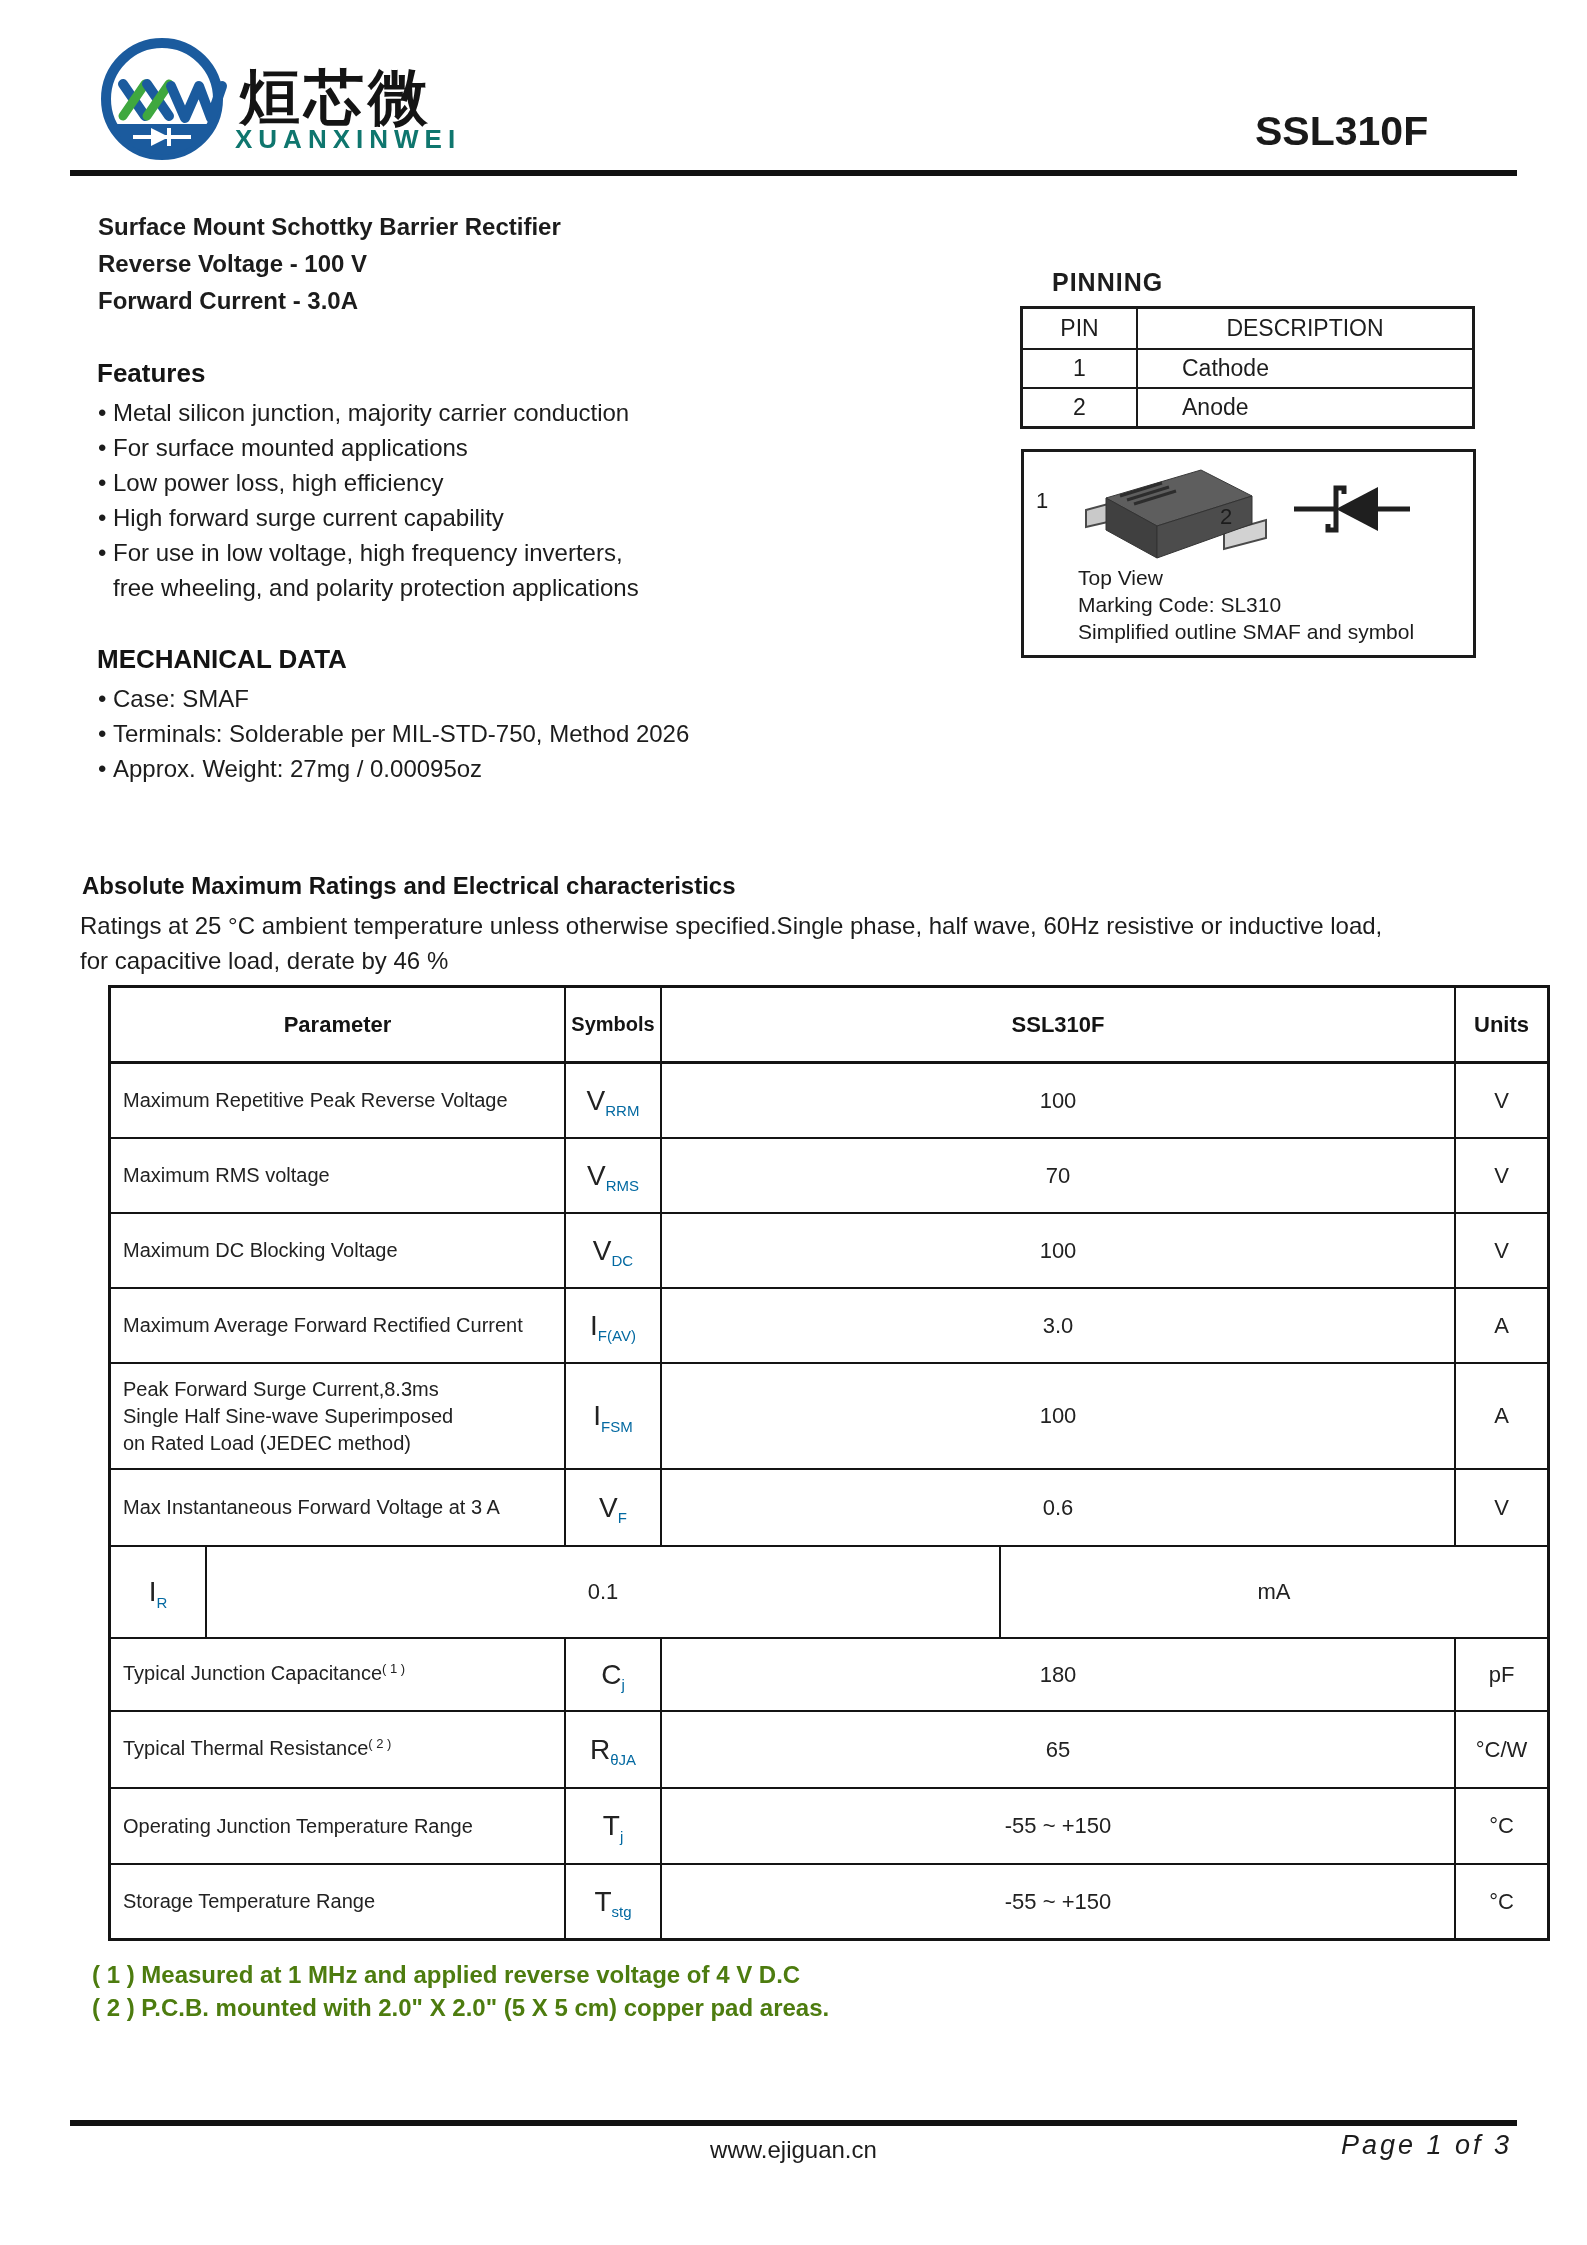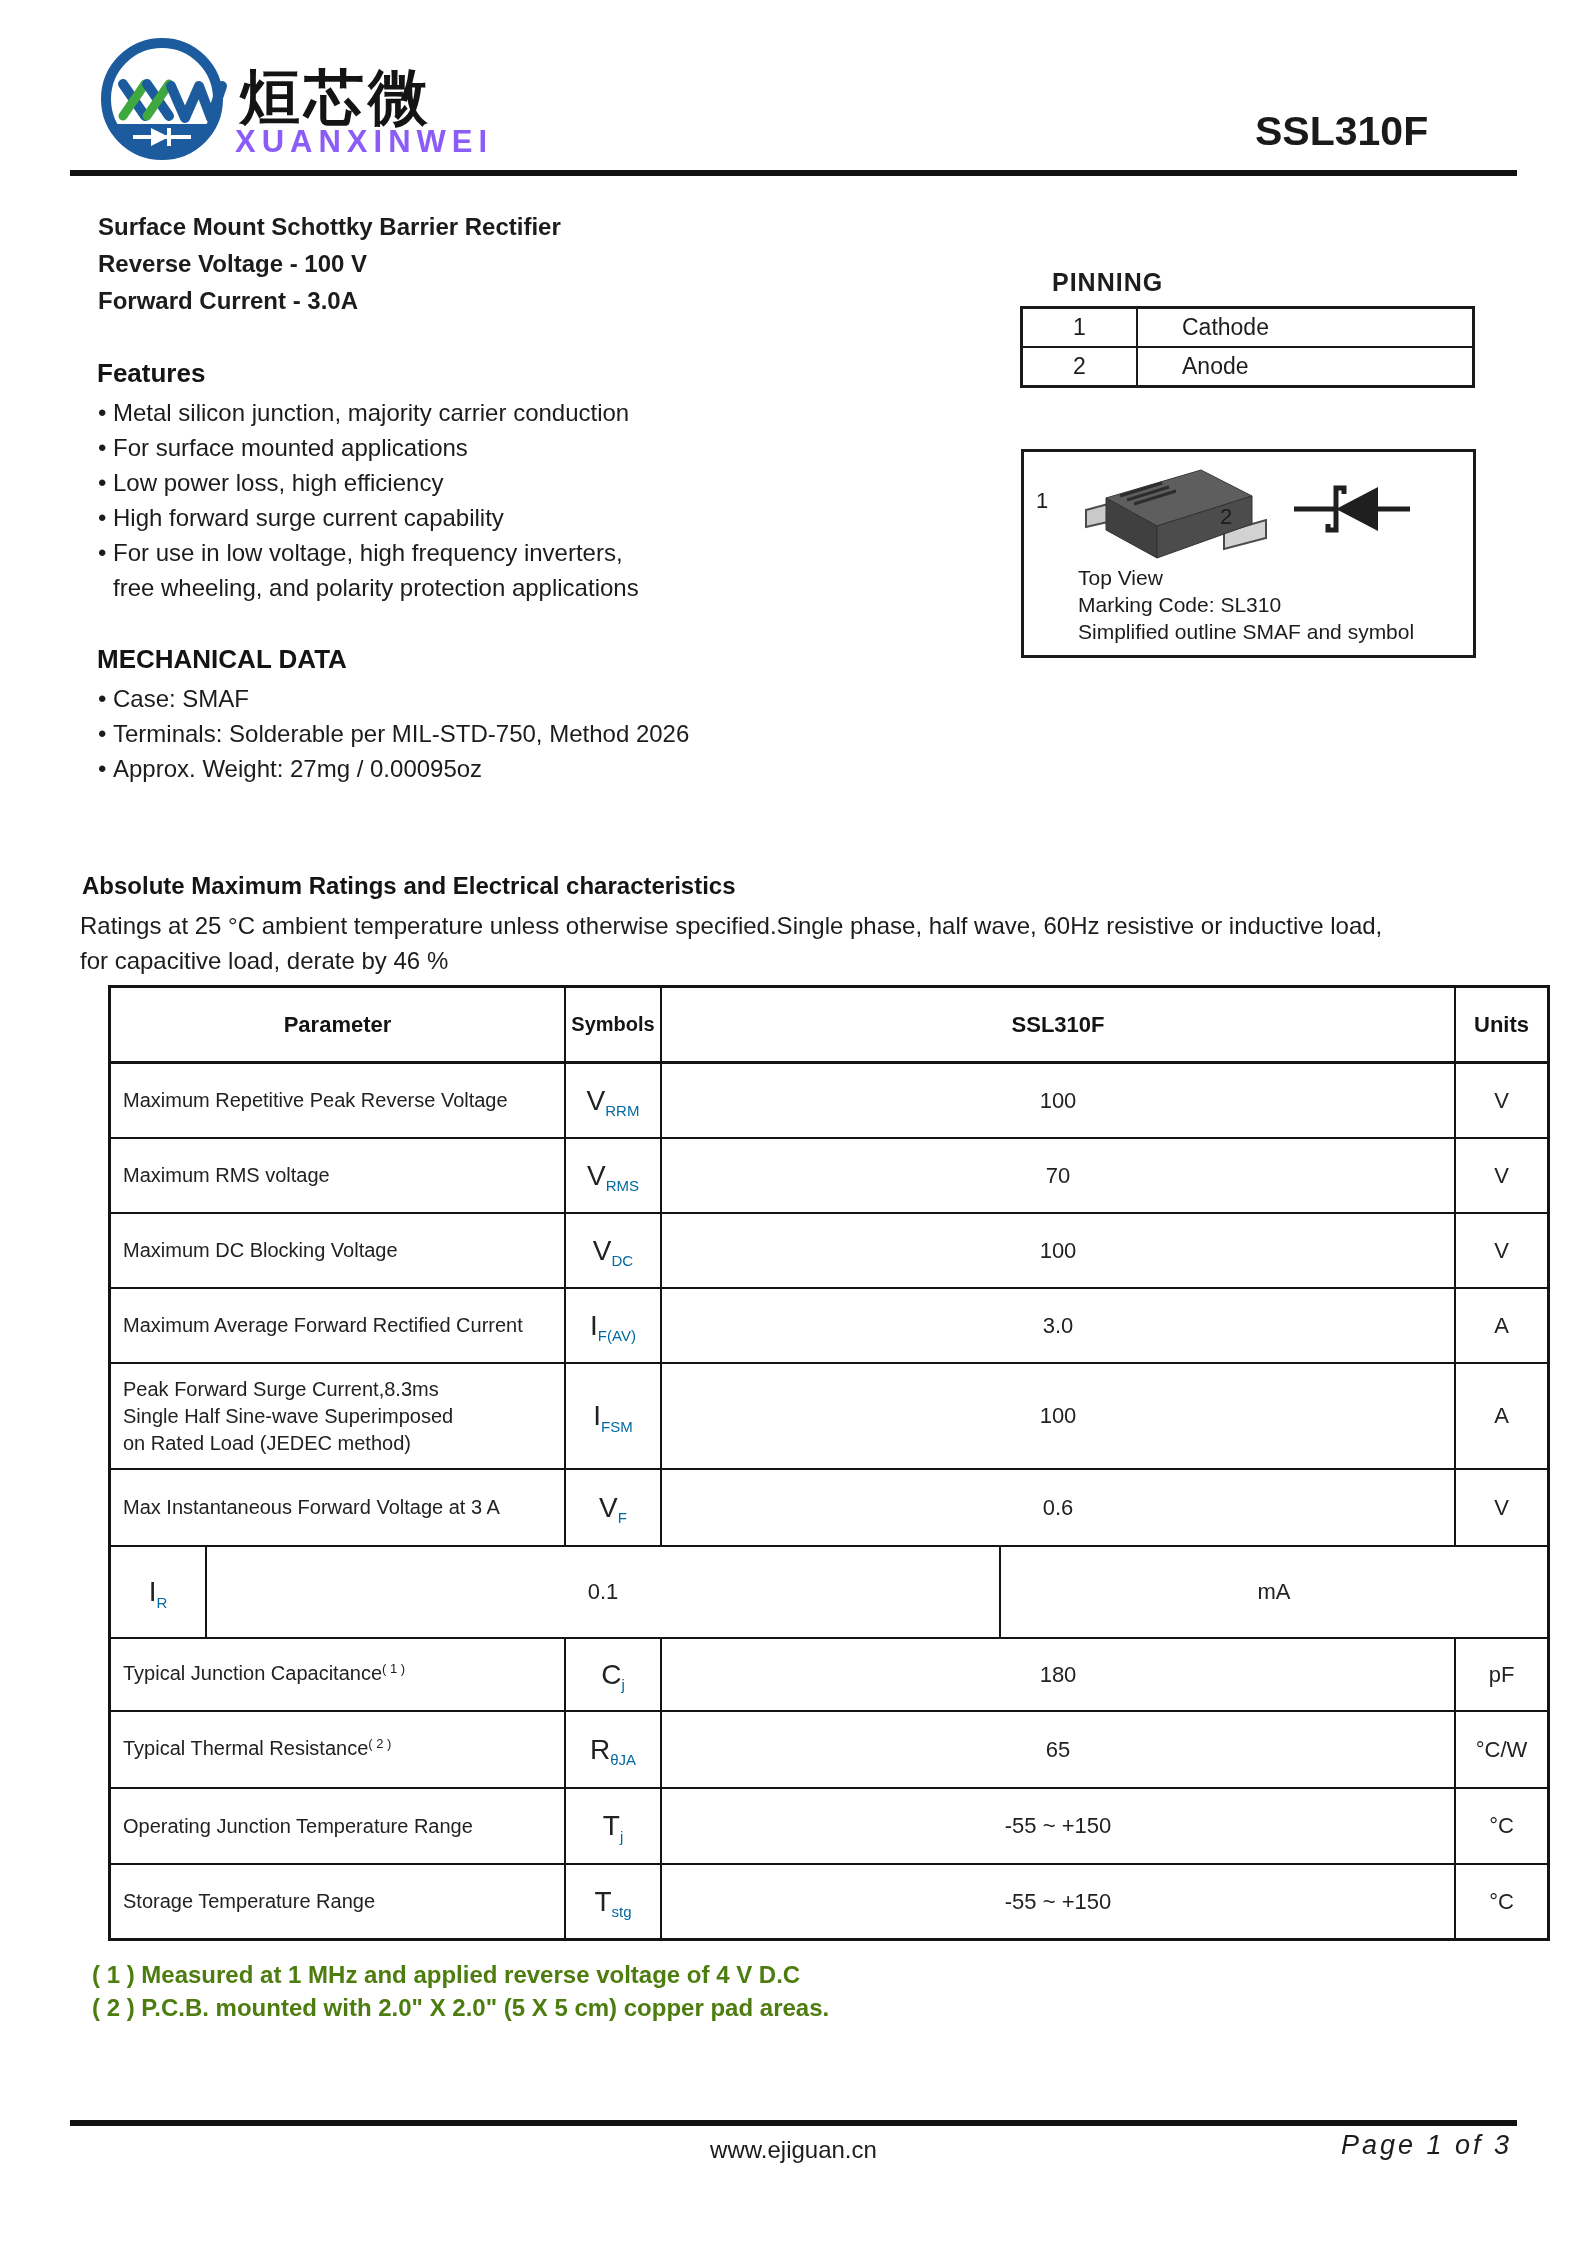--- a/index.html
+++ b/index.html
@@ -4,21 +4,21 @@
 <style>
   html,body{margin:0;padding:0;background:#888;}
   .page{
     position:relative;width:1587px;height:2245px;background:#ffffff;
     font-family:"Liberation Sans","DejaVu Sans",sans-serif;color:#1d1d1d;
     overflow:hidden;margin:0 auto;
   }
   .abs{position:absolute;}
   .hr{background:#111;height:6px;}
   .brand-cn{font-size:60px;font-weight:bold;letter-spacing:4px;color:#141414;}
-  .brand-en{font-size:31px;font-weight:bold;letter-spacing:6px;color:#8b5cf6;}
+  .brand-en{font-size:26px;font-weight:bold;letter-spacing:6px;color:#0f766e;}
   .part-title{font-size:41px;font-weight:bold;color:#1a1a1a;}
   .intro{font-size:24px;font-weight:bold;line-height:37px;color:#1c1c1c;}
   .sec-title{font-size:26px;font-weight:bold;color:#141414;}
   .bullets{font-size:24px;line-height:35px;color:#1c1c1c;}
   .bullet-row{display:flex;}
   .dot{width:15px;flex:0 0 15px;}
   .cont{padding-left:15px;}
   .pin-title{font-size:25px;font-weight:bold;letter-spacing:1px;}
   .ptable{border:3px solid #1a1a1a;}
   .ptable .prow{display:flex;border-top:2px solid #1a1a1a;}
@@ -77,20 +77,24 @@
   <div class="abs hr" style="left:70px;top:170px;width:1447px;"></div>
 
   <div class="abs intro" style="left:98px;top:208px;">
     <div>Surface Mount Schottky Barrier Rectifier</div>
     <div>Reverse Voltage - 100 V</div>
     <div>Forward Current - 3.0A</div>
   </div>
 
   <div class="abs pin-title" style="left:1052px;top:268px;">PINNING</div>
   <div class="abs ptable" style="left:1020px;top:306px;width:455px;box-sizing:border-box;">
+    <div class="prow phead" style="height:39px;">
+      <div class="pcell1" style="font-weight:normal;">PIN</div>
+      <div class="pcell2">DESCRIPTION</div>
+    </div>
     <div class="prow" style="height:37px;">
       <div class="pcell1">1</div>
       <div class="pcell2">Cathode</div>
     </div>
     <div class="prow" style="height:37px;">
       <div class="pcell1">2</div>
       <div class="pcell2">Anode</div>
     </div>
   </div>
 

